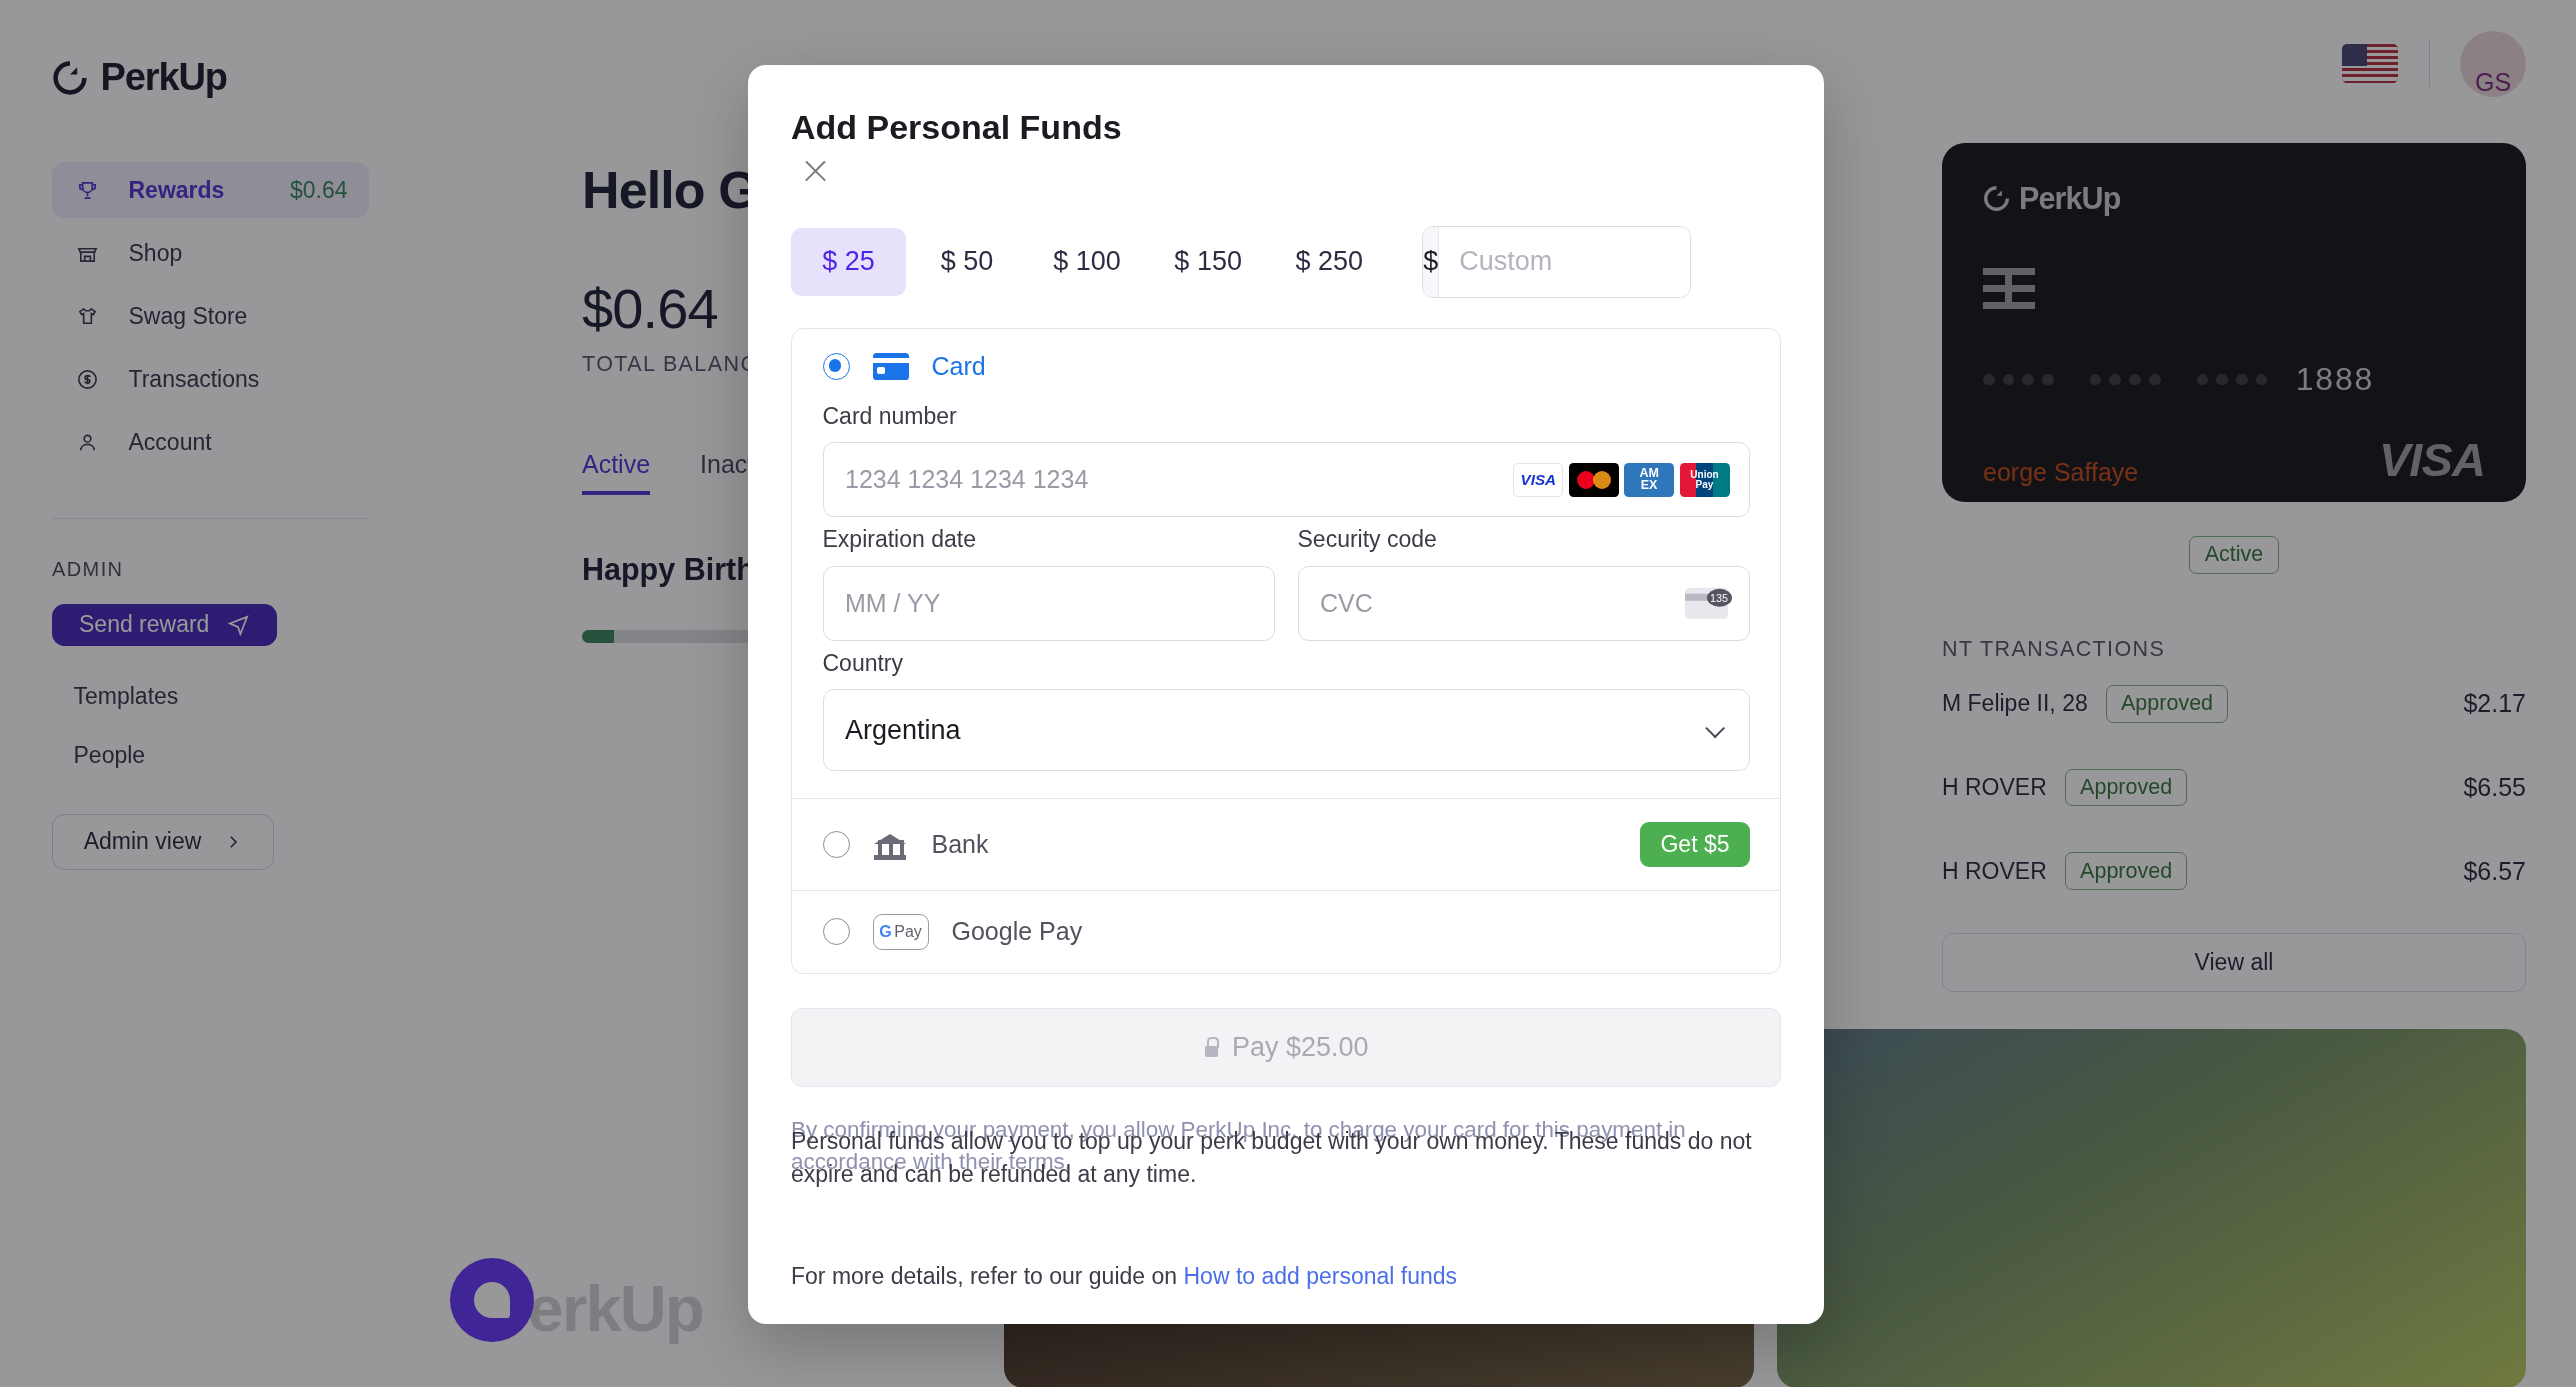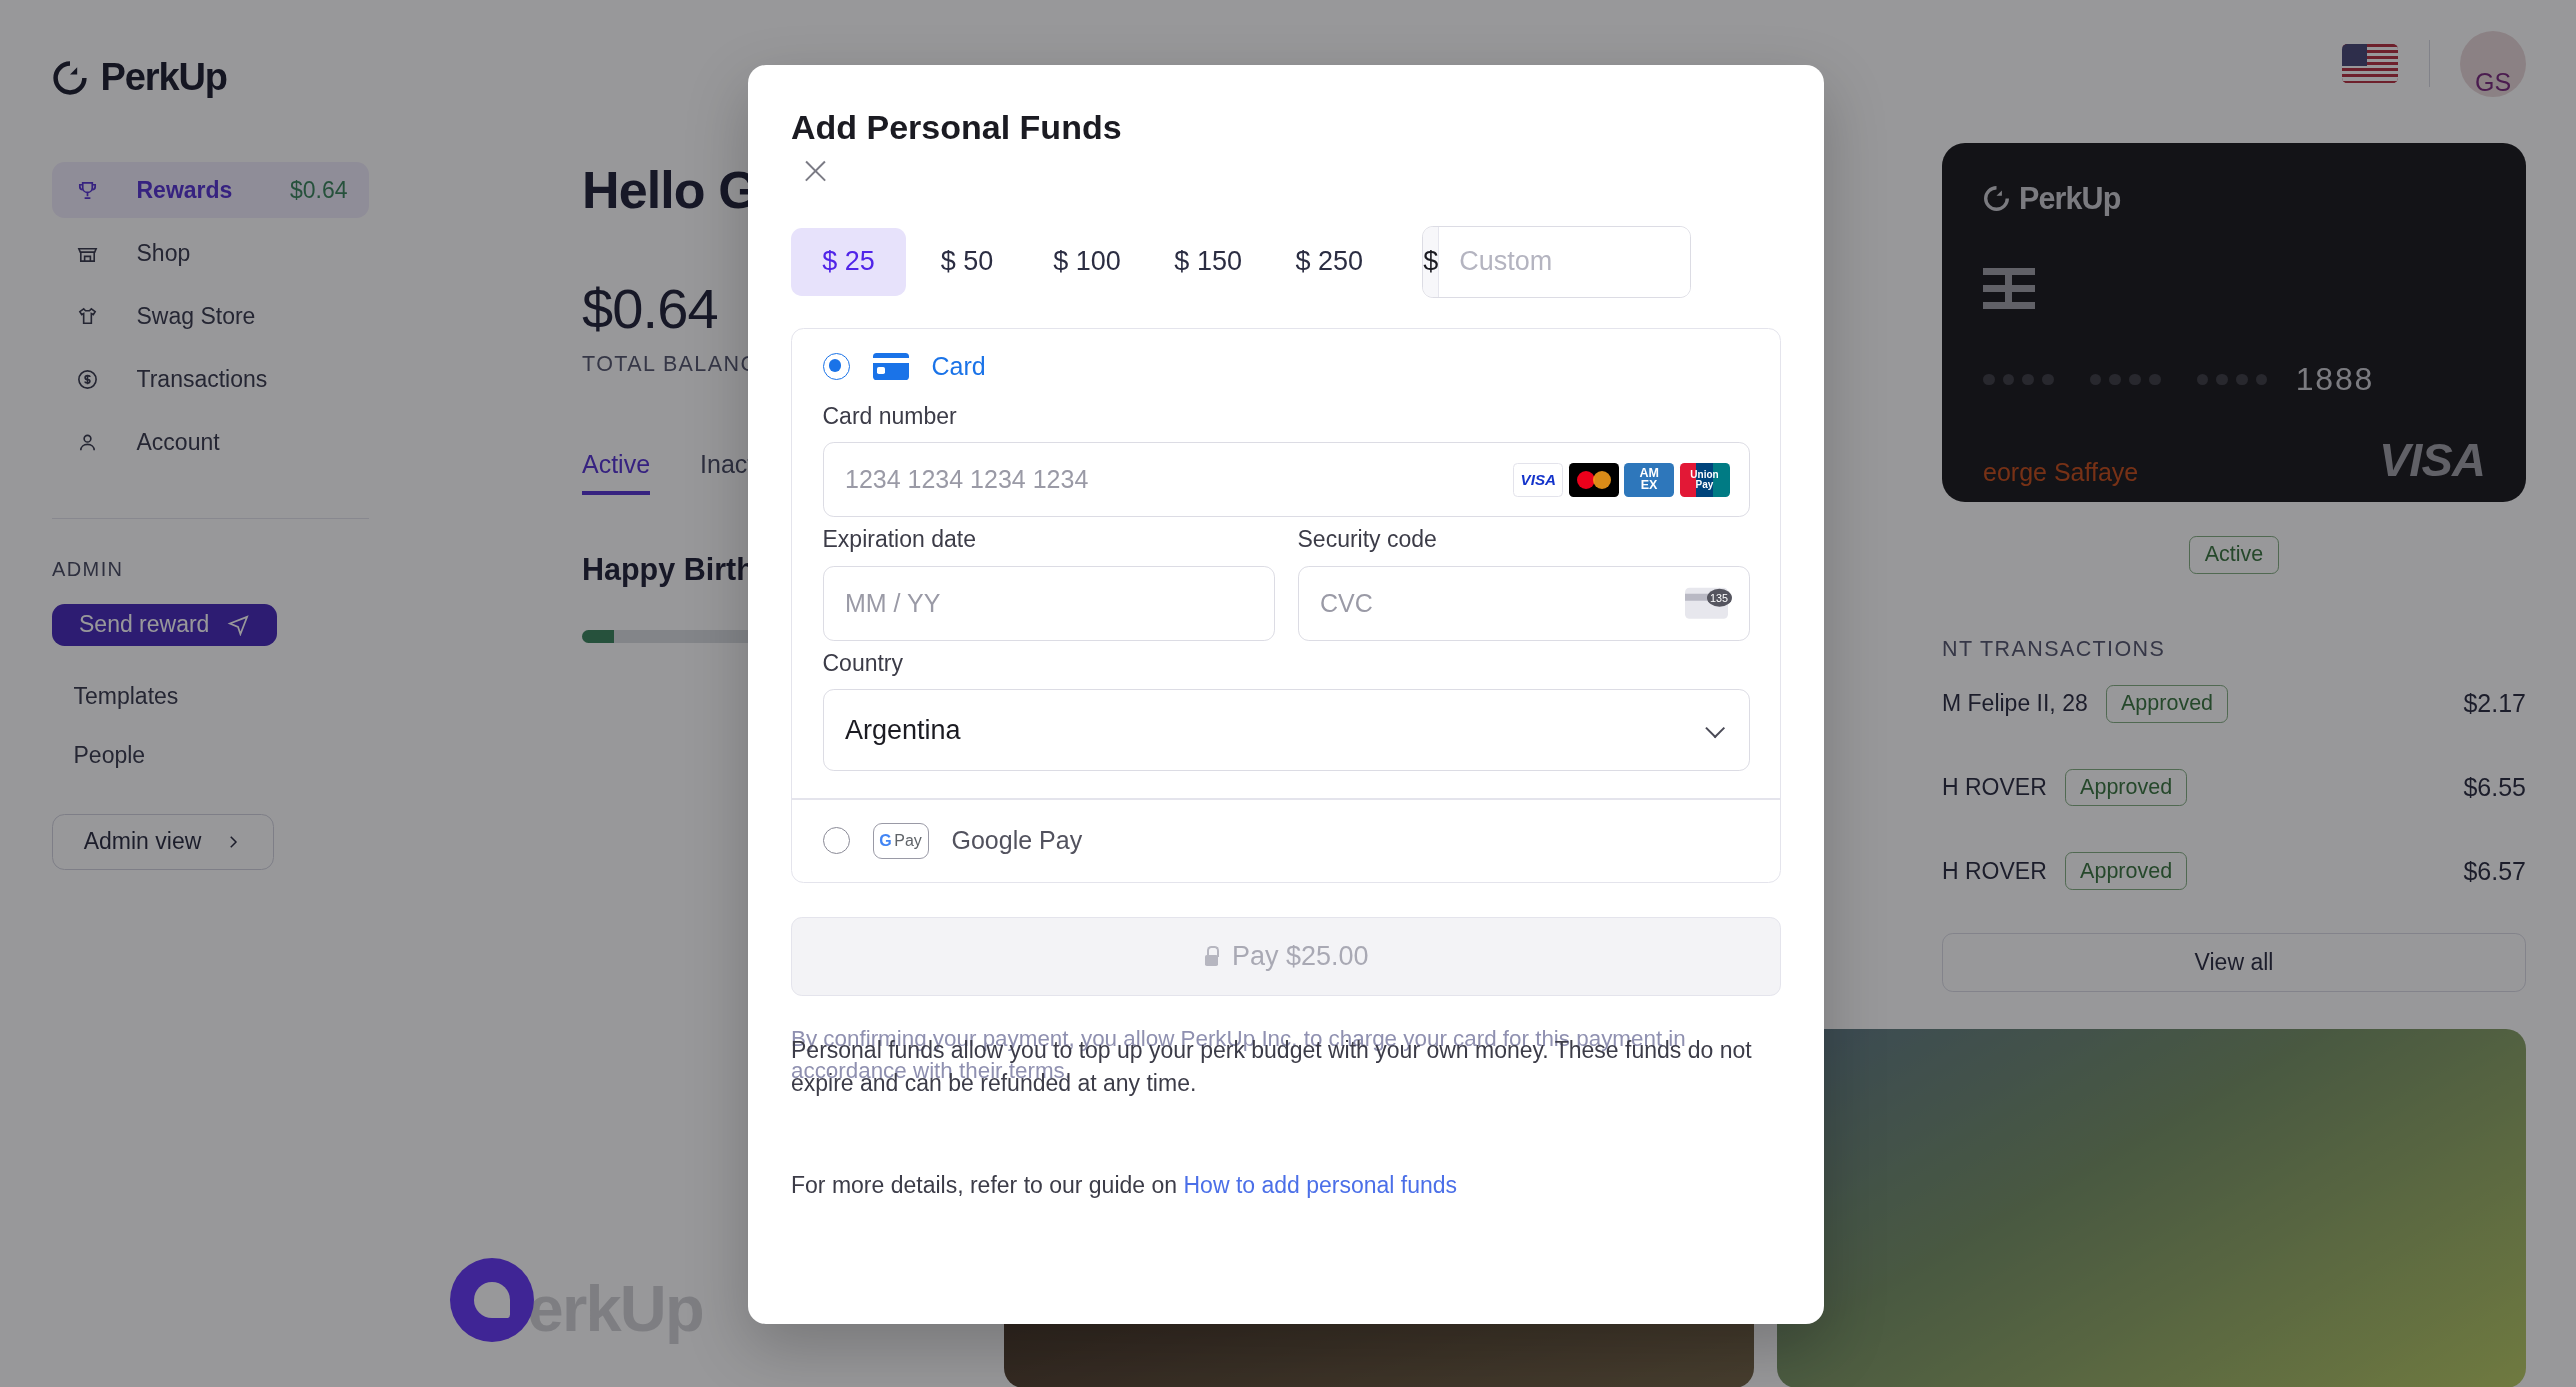--- a/index.html
+++ b/index.html
@@ -14,21 +14,21 @@
   
   .bg-layer { position: absolute; inset: 0; background: #ffffff; }
 
   
   .sidebar { position: absolute; left: 0; top: 0; width: 421px; height: 1387px; background: #fff; padding: 56px 52px 0 52px; }
   .logo { display: flex; align-items: center; gap: 12.5px; margin-bottom: 63px; }
   .logo-mark { width: 36px; height: 36px; }
   .logo-text { font-size: 38px; font-weight: 700; letter-spacing: -1.1px; color: #0d0f22; }
 
   .nav { display: flex; flex-direction: column; gap: 7.2px; }
-  .nav-item { display: flex; align-items: center; gap: 36px; height: 56px; padding: 0 21.5px; border-radius: 12.5px; color: #2b2d42; font-size: 23px; }
+  .nav-item { display: flex; align-items: center; gap: 28px; height: 56px; padding: 0 21.5px; border-radius: 12.5px; color: #2b2d42; font-size: 23px; }
   .nav-item.active { background: #efeafc; color: #4b26cf; font-weight: 600; }
   .nav-icon { width: 27px; height: 27px; display: flex; align-items: center; justify-content: center; flex: 0 0 27px; }
   .nav-label { flex: 1; }
   .nav-amount { color: #2e7d52; font-size: 23px; font-weight: 500; }
 
   .divider { height: 0.9px; background: #e2e2ea; margin: 47px 0 39px 0; }
   .section-title { font-size: 20px; letter-spacing: 1.4px; color: #3c3f58; margin-bottom: 23px; }
 
   .send-reward { display: inline-flex; align-items: center; gap: 18px; background: #3a1bb5; color: #fff; border: none; border-radius: 12.5px; height: 42px; padding: 0 27px; font-size: 23px; font-family: inherit; cursor: pointer; }
   .admin-sub { display: flex; flex-direction: column; gap: 7.2px; margin-top: 25px; }
@@ -413,20 +413,30 @@
         <div class="select-wrap">
           <select class="fselect">
             <option>Argentina</option>
           </select>
           <span class="chev"></span>
         </div>
       </div>
 
       <div class="pm-sep"></div>
 
+      <div class="pm-row">
+        <div class="radio"></div>
+        <div class="bank-icon">
+            <i></i>
+            <i></i>
+            <i></i>
+          </div>
+        <div class="pm-label">Bank</div>
+        <div class="get5">Get $5</div>
+      </div>
 
       <div class="pm-sep"></div>
 
       <div class="pm-row">
         <div class="radio"></div>
         <div class="gpay">
             <span class="g">G</span>
             <span class="p">Pay</span>
           </div>
         <div class="pm-label">Google Pay</div>

